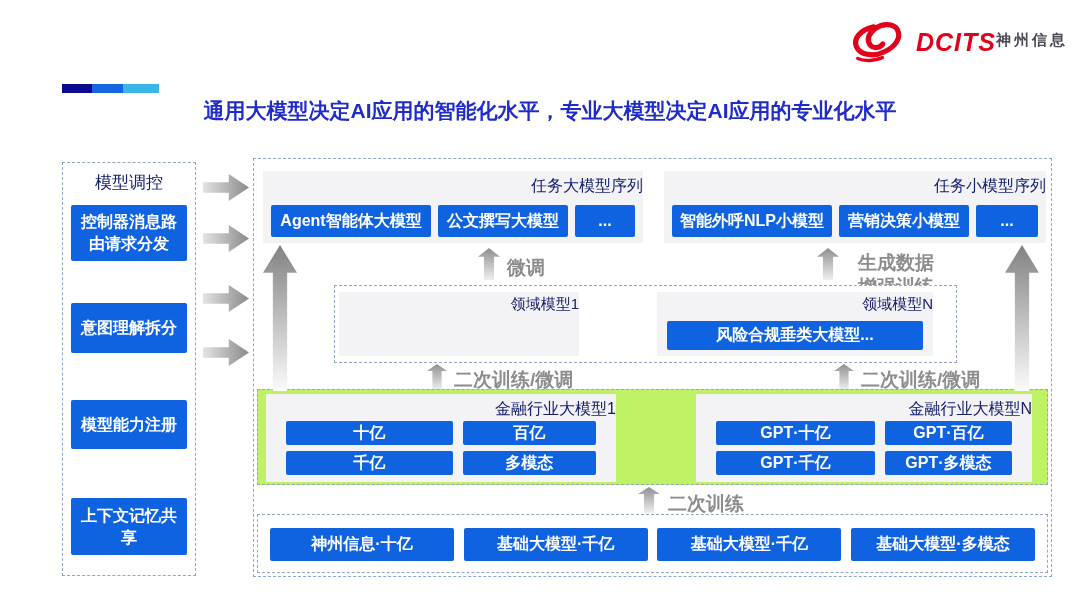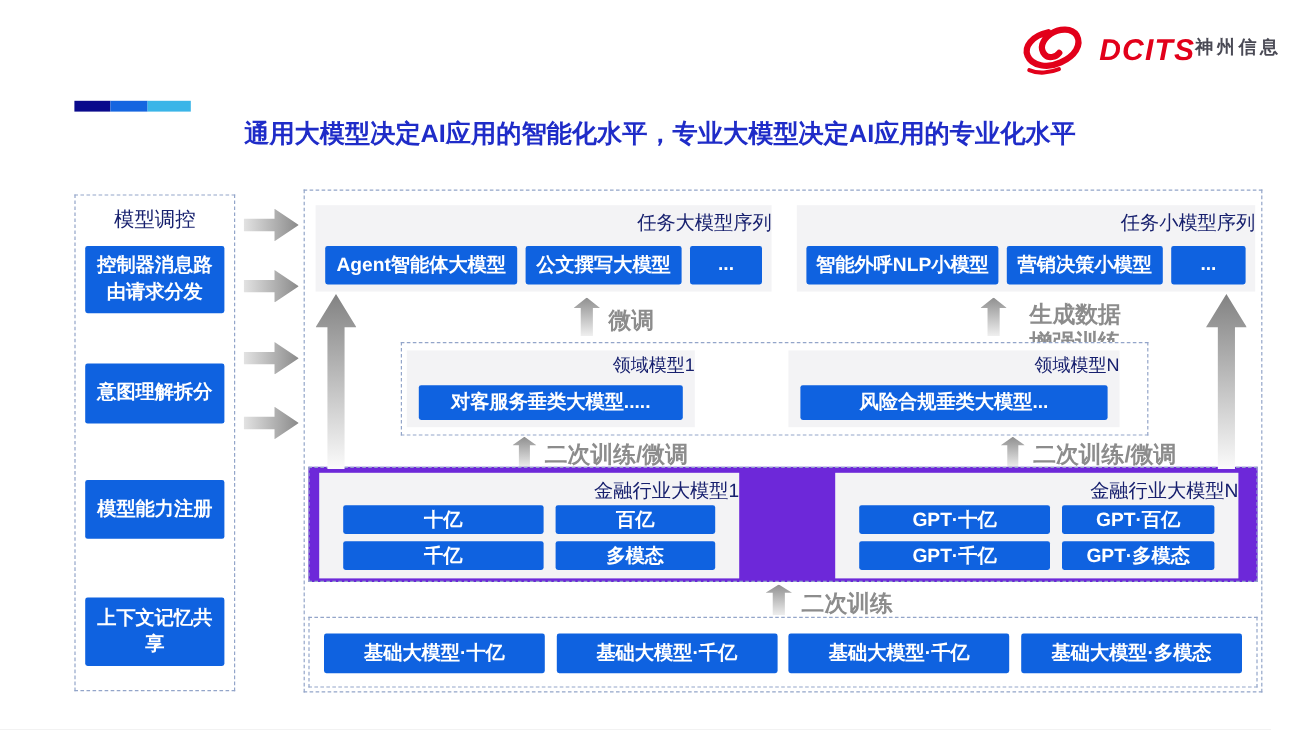--- a/index.html
+++ b/index.html
@@ -70,21 +70,21 @@
   .chip-row .c2 { width:130px;text-align:center; }
   .chip-row .c3 { flex:1; }
   
   .domain-box { position:absolute; left:80px; top:126px; width:623px; height:78px; border:1px dashed var(--dash); background:#fff; }
   .domain-panel { position:absolute; top:6px; height:64px; background:var(--panel); }
   .dp1 { left:4px;  width:240px; }
   .dpN { left:322px; width:276px; }
   .domain-panel .panel-title { top:3px; font-size:15px; }
   .domain-chip { position:absolute; left:10px; right:10px; top:29px; height:29px; }
   
-  .industry-box { position:absolute; left:3px; top:230px; width:791px; height:96px; border:1px dashed var(--dash); background:#6d28d9; }
+  .industry-box { position:absolute; left:3px; top:230px; width:791px; height:96px; border:1px dashed var(--dash); background:#bef264; }
   .industry-panel { position:absolute; top:4px; height:88px; background:var(--panel); }
   .ip1 { left:8px;   width:350px; }
   .ipN { left:438px; width:336px; }
   .industry-grid { position:absolute; left:20px; right:20px; top:27px; bottom:7px; display:grid; grid-template-columns:1.25fr 1fr; gap:6px 10px; }
   
   .foundation-box { position:absolute; left:3px; top:355px; width:791px; height:59px; border:1px dashed var(--dash); background:#fff; }
   .foundation-row { position:absolute; left:12px; right:12px; top:13px; height:33px; display:flex; justify-content:space-between; }
   .foundation-row .chip { width:184px; }
 </style>
 </head>
@@ -144,21 +144,20 @@
     </div>
 
     <div class="up-arrow" style="left:224px; top:89px; width:22px; height:32px;"></div>
     <div class="flow-label" style="left:253px; top:97px;">微调</div>
     <div class="up-arrow" style="left:563px; top:89px; width:22px; height:32px;"></div>
     <div class="flow-label" style="left:596px; top:92px; width:92px; text-align:center;">生成数据增强训练</div>
 
     <div class="domain-box">
       <div class="domain-panel dp1">
         <div class="panel-title">领域模型1</div>
-        <div class="chip domain-chip">对客服务垂类大模型.....</div>
       </div>
       <div class="domain-panel dpN">
         <div class="panel-title">领域模型N</div>
         <div class="chip domain-chip">风险合规垂类大模型...</div>
       </div>
     </div>
 
     <div class="up-arrow" style="left:173px; top:205px; width:20px; height:26px;"></div>
     <div class="flow-label" style="left:200px; top:209px;">二次训练/微调</div>
     <div class="up-arrow" style="left:580px; top:205px; width:20px; height:26px;"></div>
@@ -183,21 +182,21 @@
           <div class="chip">GPT·多模态</div>
         </div>
       </div>
     </div>
 
     <div class="up-arrow" style="left:384px; top:328px; width:22px; height:26px;"></div>
     <div class="flow-label" style="left:414px; top:333px;">二次训练</div>
 
     <div class="foundation-box">
       <div class="foundation-row">
-        <div class="chip">基础大模型·十亿</div>
+        <div class="chip">神州信息·十亿</div>
         <div class="chip">基础大模型·千亿</div>
         <div class="chip">基础大模型·千亿</div>
         <div class="chip">基础大模型·多模态</div>
       </div>
     </div>
 
     <div class="tall-arrow ta-left"></div>
     <div class="tall-arrow ta-right"></div>
 
   </div>

